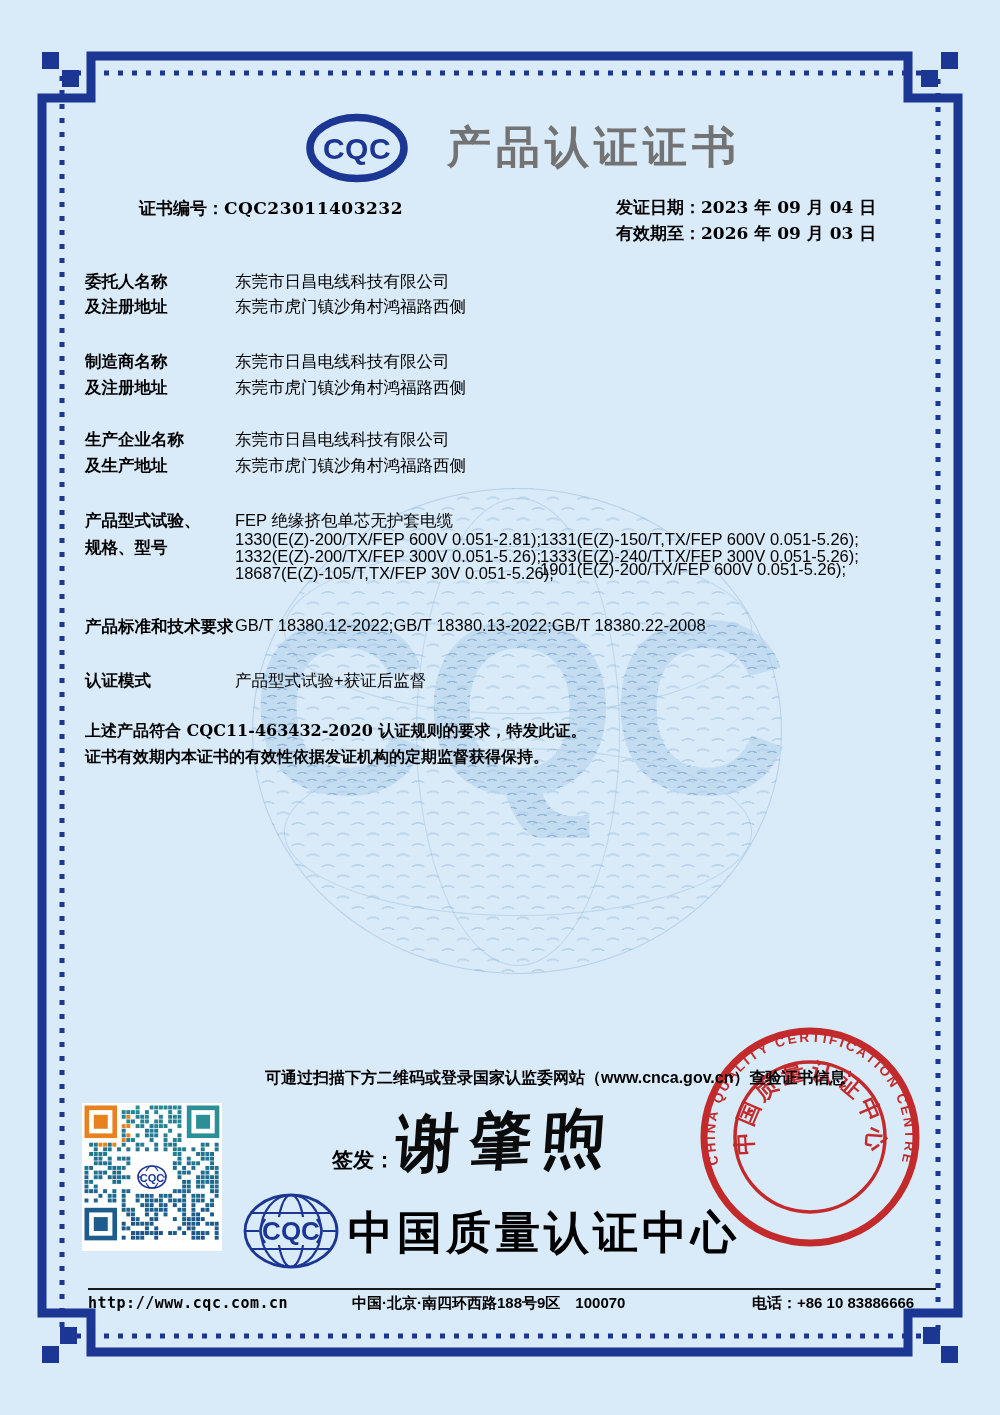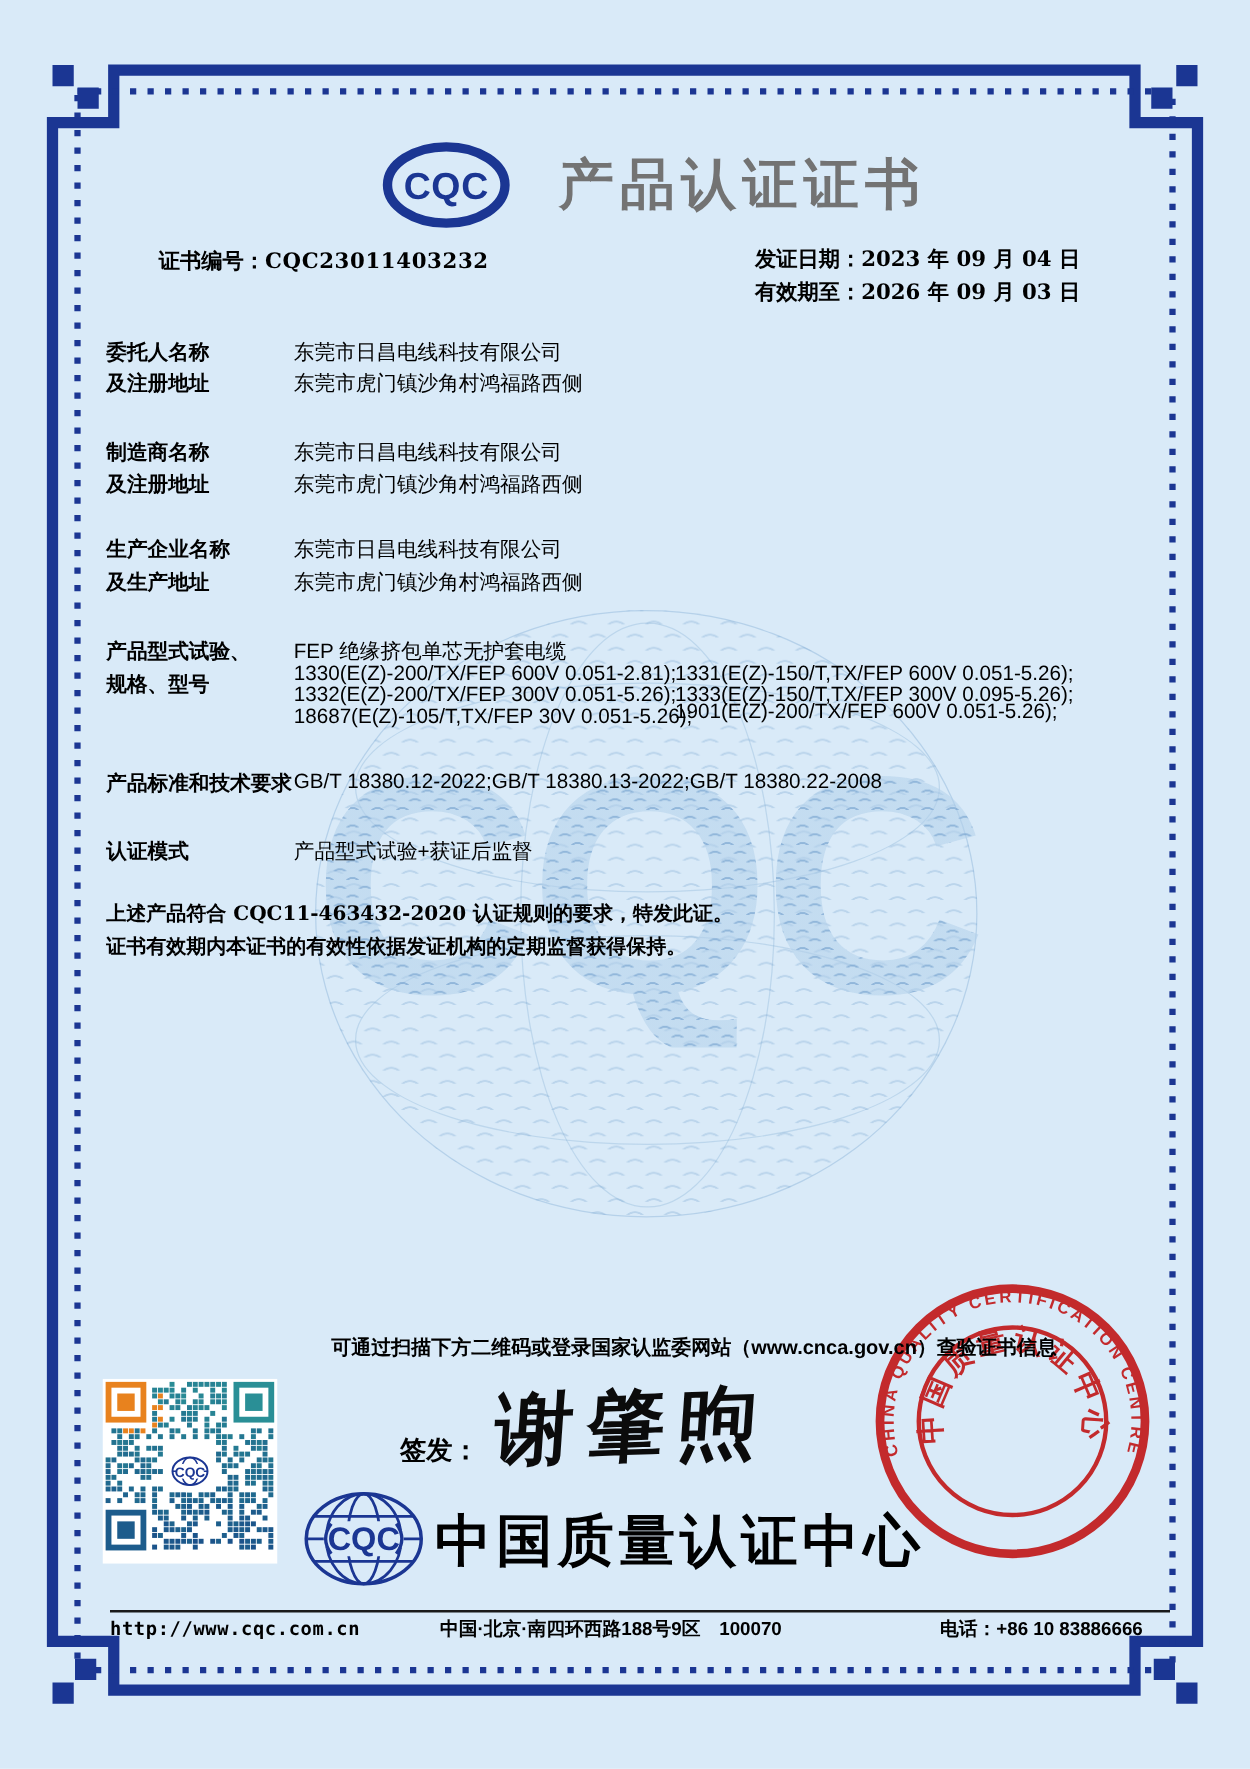--- a/index.html
+++ b/index.html
@@ -39,21 +39,21 @@
     background-position:0 0,10px 7px,0 0;
     -webkit-background-clip:text;background-clip:text;
   }
 
   
   .logo-top{left:305px;top:113px;}
   .page-title{
     left:447px;top:118px;font-size:44px;font-weight:900;letter-spacing:5px;
     font-family:"Liberation Sans",sans-serif;color:#737373;
   }
-  .kai{font-family:"DejaVu Serif","Liberation Serif",serif;}
+  .kai{font-family:"DejaVu Serif","Liberation Serif",serif;margin-left:12px;}
   .meta{font-size:17px;font-weight:700;}
   .cert-no{left:127px;top:197px;}
   .cert-no .num{font-weight:700;letter-spacing:.5px;}
   .date1{left:604px;top:196px;text-align:right;}
   .date2{left:604px;top:222px;}
 
   
   .flabel{left:85px;font-size:16.5px;font-weight:700;white-space:nowrap;}
   .fvalue{left:235px;font-size:16.5px;white-space:nowrap;}
   .m2{left:540px;text-align:center;}
@@ -129,21 +129,21 @@
 <div class="abs fvalue" style="top:429px">东莞市日昌电线科技有限公司</div>
 <div class="abs flabel" style="top:455px">及生产地址</div>
 <div class="abs fvalue" style="top:455px">东莞市虎门镇沙角村鸿福路西侧</div>
 
 <div class="abs flabel" style="top:510px">产品型式试验、</div>
 <div class="abs fvalue" style="top:510px">FEP 绝缘挤包单芯无护套电缆</div>
 <div class="abs flabel" style="top:537px">规格、型号</div>
 <div class="abs fvalue" style="top:530px">1330(E(Z)-200/TX/FEP 600V 0.051-2.81);</div>
 <div class="abs fvalue m2" style="top:530px">1331(E(Z)-150/T,TX/FEP 600V 0.051-5.26);</div>
 <div class="abs fvalue" style="top:547px">1332(E(Z)-200/TX/FEP 300V 0.051-5.26);</div>
-<div class="abs fvalue m2" style="top:547px">1333(E(Z)-150/T,TX/FEP 300V 0.095-5.26);</div>
+<div class="abs fvalue m2" style="top:547px">1333(E(Z)-240/T,TX/FEP 300V 0.051-5.26);</div>
 <div class="abs fvalue" style="top:564px">18687(E(Z)-105/T,TX/FEP 30V 0.051-5.26);</div>
 <div class="abs fvalue m2" style="top:560px">1901(E(Z)-200/TX/FEP 600V 0.051-5.26);</div>
 
 <div class="abs flabel" style="top:616px">产品标准和技术要求</div>
 <div class="abs fvalue" style="top:616px">GB/T 18380.12-2022;GB/T 18380.13-2022;GB/T 18380.22-2008</div>
 
 <div class="abs flabel" style="top:670px">认证模式</div>
 <div class="abs fvalue" style="top:670px">产品型式试验+获证后监督</div>
 
 <div class="abs stmt" style="top:721px">上述产品符合 CQC11-463432-2020 认证规则的要求，特发此证。</div>

